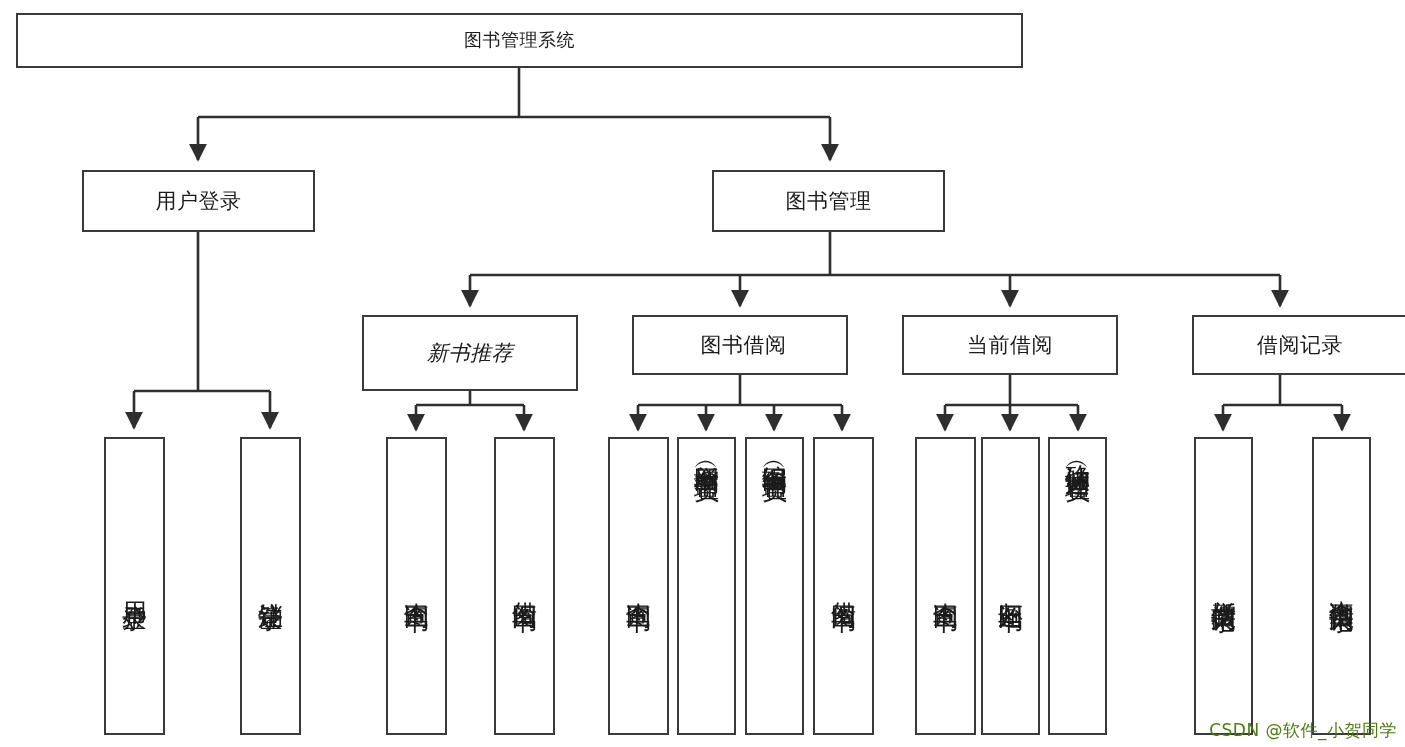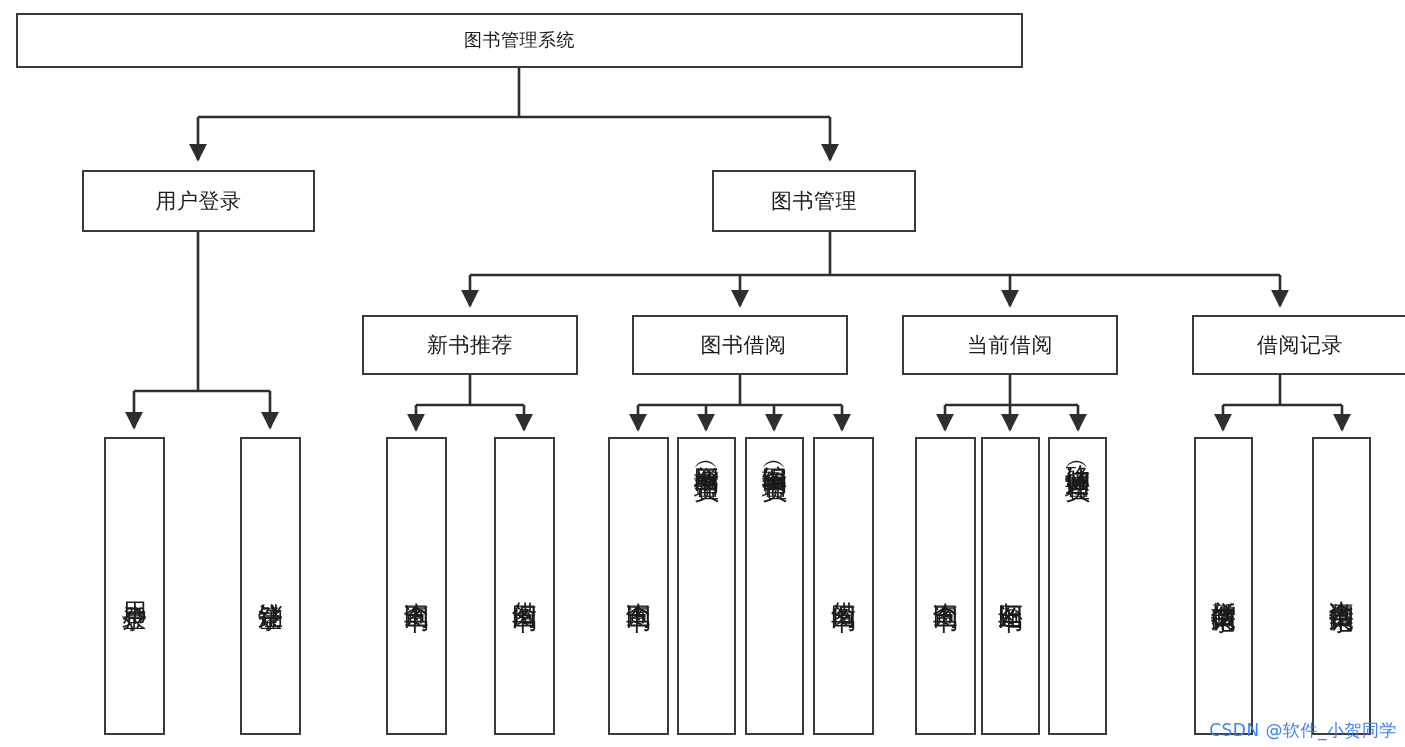--- a/index.html
+++ b/index.html
@@ -69,21 +69,21 @@
     align-items: flex-start;
   }
   .node.v.top .lbl {
     margin-top: 2px;
   }
   #watermark {
     position: absolute;
     right: 8px;
     bottom: 5px;
     font-size: 17px;
-    color: #3b82f6;
+    color: #4d7c0f;
     letter-spacing: 0.5px;
     white-space: nowrap;
     font-family: "DejaVu Sans", "Liberation Sans", sans-serif;
   }
 </style>
 </head>
 <body>
 
 <div id="canvas">
 
@@ -137,25 +137,25 @@
     </g>
   </svg>
 
   <div class="node h root" style="left:16px; top:13px; width:1007px; height:55px;">
     <span class="lbl">图书管理系统</span>
   </div>
 
   <div class="node h" style="left:82px; top:170px; width:233px; height:62px;">
     <span class="lbl">用户登录</span>
   </div>
-  <div class="node h" style="left:712px; top:170px; width:204px; height:62px;">
+  <div class="node h" style="left:712px; top:170px; width:233px; height:62px;">
     <span class="lbl">图书管理</span>
   </div>
 
-  <div class="node h" style="left:362px; top:315px; width:216px; height:60px;">
+  <div class="node h" style="left:362px; top:315px; width:216px; height:76px;font-style:italic;">
     <span class="lbl">新书推荐</span>
   </div>
   <div class="node h" style="left:632px; top:315px; width:216px; height:60px;padding-left:7px;">
     <span class="lbl">图书借阅</span>
   </div>
   <div class="node h" style="left:902px; top:315px; width:216px; height:60px;">
     <span class="lbl">当前借阅</span>
   </div>
   <div class="node h" style="left:1172px; top:315px; width:216px; height:60px;margin-left:20px;">
     <span class="lbl">借阅记录</span>

